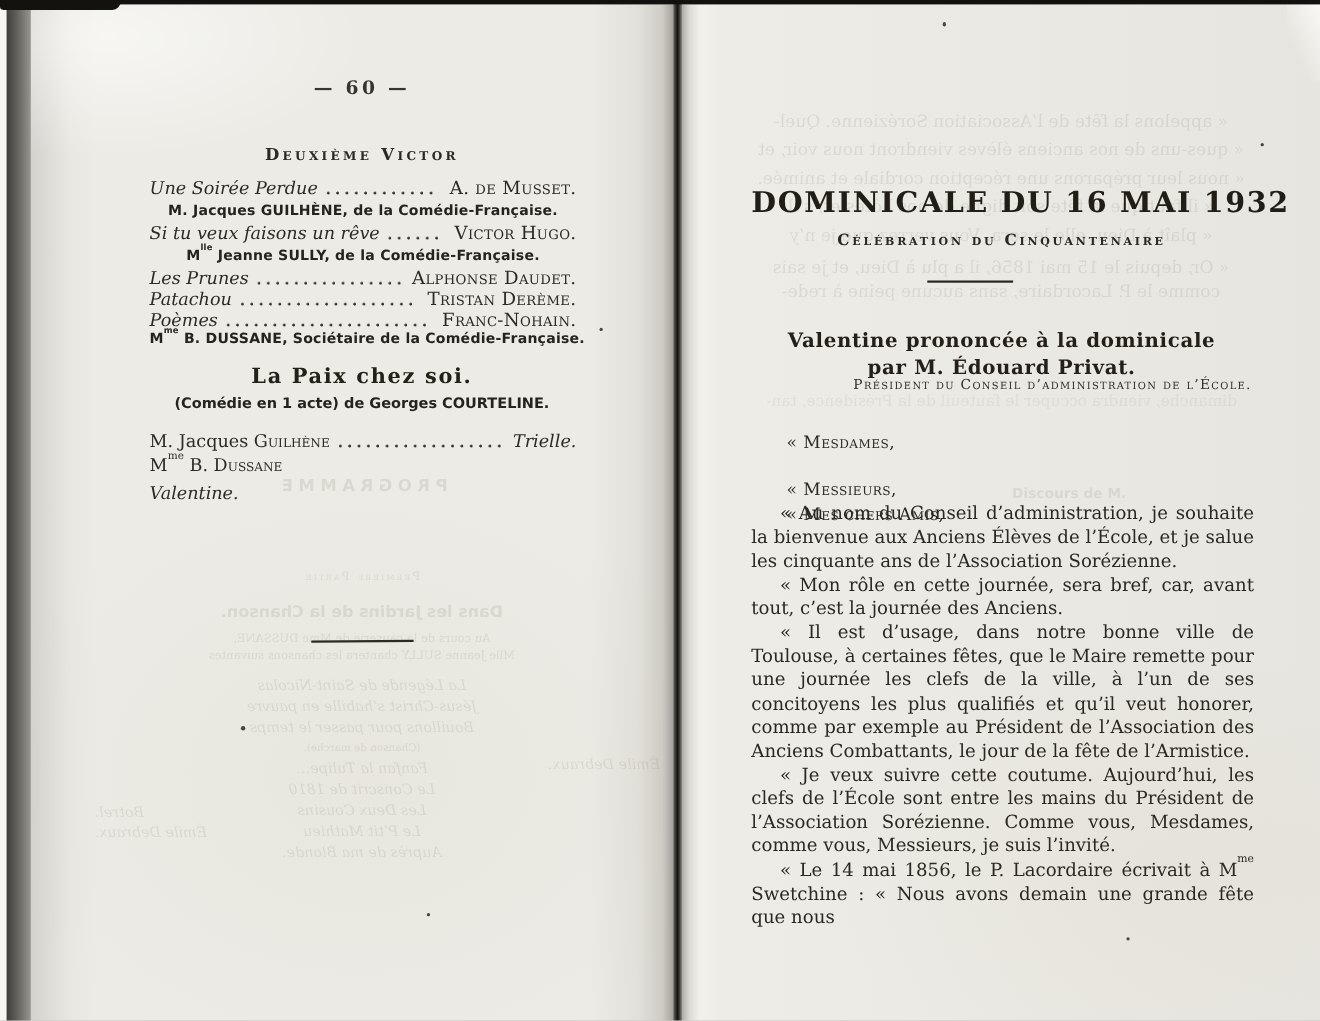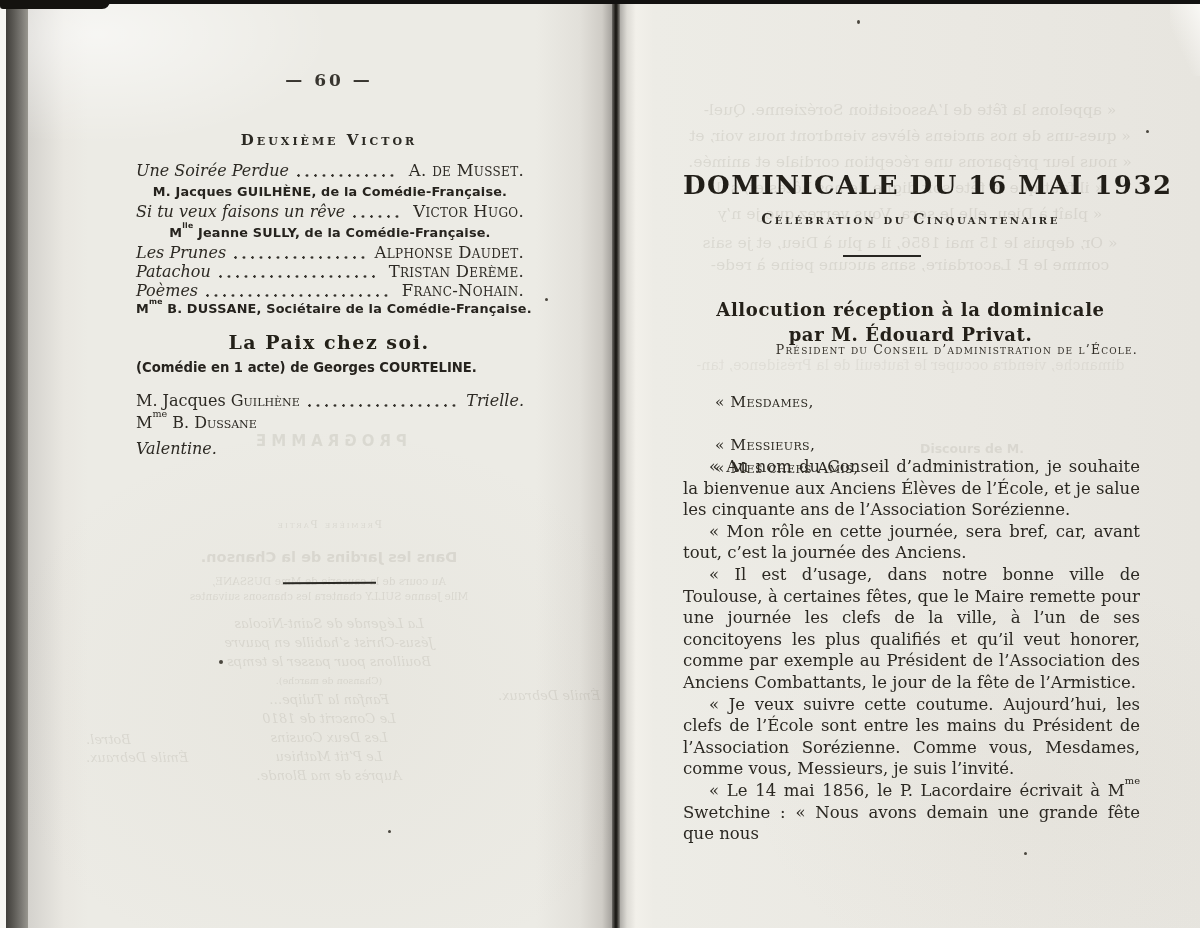--- a/index.html
+++ b/index.html
@@ -40,21 +40,21 @@
   .prow .ptitle{font-style:italic;}
   .prow .pauthor{font-variant:small-caps;font-size:16.5px;letter-spacing:.3px;text-align:center;}
   .leader{flex:1 1 auto;align-self:flex-end;height:5px;margin:0 10px 2px 8px;
     background-image:radial-gradient(circle at 1.5px 2.5px,#34312b 1.05px,rgba(0,0,0,0) 1.5px);
     background-size:8.5px 5px;background-repeat:repeat-x;}
   .prog-sub{left:108px;width:388px;text-align:center;font-family:"DejaVu Sans",sans-serif;font-weight:bold;font-size:12.8px;letter-spacing:.2px;color:#26231e;white-space:nowrap;}
   .r0{top:157px;} .s0{top:180px;}
   .r1{top:198px;} .s1{top:221px;}
   .r2{top:239px;} .r3{top:258px;} .r4{top:277px;} .s4{top:297px;}
   .lp-play-title{left:108px;top:327px;width:386px;text-align:center;font-weight:bold;font-size:19px;letter-spacing:1.5px;color:#242119;}
-  .lp-play-byline{left:108px;top:356px;width:386px;text-align:left;font-family:"DejaVu Sans",sans-serif;font-weight:bold;font-size:13.2px;color:#26231e;}
+  .lp-play-byline{left:108px;top:356px;width:386px;text-align:center;font-family:"DejaVu Sans",sans-serif;font-weight:bold;font-size:13.2px;color:#26231e;}
   .c0{top:387px;} .c1{top:409px;flex-direction:column;}
   .crole{font-style:italic;}
   .lp-rule{left:255px;top:578px;width:93px;height:2px;background:#2b2a25;transform:rotate(-.4deg);}
 
   
   .ghost{color:#7b7567;opacity:.15;filter:blur(.35px);z-index:2;white-space:nowrap;}
   .mirror{transform:scaleX(-1);}
   .g-lp-title{left:108px;top:428px;width:386px;text-align:center;font-weight:bold;font-size:15px;letter-spacing:5px;font-family:"DejaVu Sans",sans-serif;}
   .g-lp-part{left:108px;top:514px;width:386px;text-align:center;font-size:10.5px;font-variant:small-caps;letter-spacing:2px;}
   .g-lp-heading{left:108px;top:545px;width:386px;text-align:center;font-family:"DejaVu Sans",sans-serif;font-weight:bold;font-size:14.5px;}
@@ -182,21 +182,21 @@
     <div class="abs ghost mirror g-rp-line g4">« plaît à Dieu, elle le sera. Vous verrez que je n’y</div>
     <div class="abs ghost mirror g-mid1">« Or, depuis le 15 mai 1856, il a plu à Dieu, et je sais</div>
     <div class="abs ghost mirror g-mid2">comme le P. Lacordaire, sans aucune peine à rede-</div>
     <div class="abs ghost mirror g-mid3">dimanche, viendra occuper le fauteuil de la Présidence, tan-</div>
     <div class="abs ghost g-discours">Discours de M.</div>
 
     <div class="abs rp rp-title">DOMINICALE DU 16 MAI 1932</div>
     <div class="abs rp rp-subtitle">Célébration du Cinquantenaire</div>
     <div class="abs rp rp-rule"></div>
 
-    <div class="abs rp rp-h1">Allocution réception à la dominicale</div>
+    <div class="abs rp rp-h1">Valentine prononcée à la dominicale</div>
     <div class="abs rp rp-h2">par M. Édouard Privat.</div>
     <div class="abs rp rp-pres">Président du Conseil d’administration de l’École.</div>
 
     <div class="abs rp sal sal1">« Mesdames,</div>
     <div class="abs rp sal sal2">« Messieurs,</div>
     <div class="abs rp sal sal3">« Mes chers Amis,</div>
 
     <div class="abs rp rp-body">
       <p>« Au nom du Conseil d’administration, je souhaite la bienvenue aux Anciens Élèves de l’École, et je salue les cinquante ans de l’Association Sorézienne.</p>
       <p>« Mon rôle en cette journée, sera bref, car, avant tout, c’est la journée des Anciens.</p>

